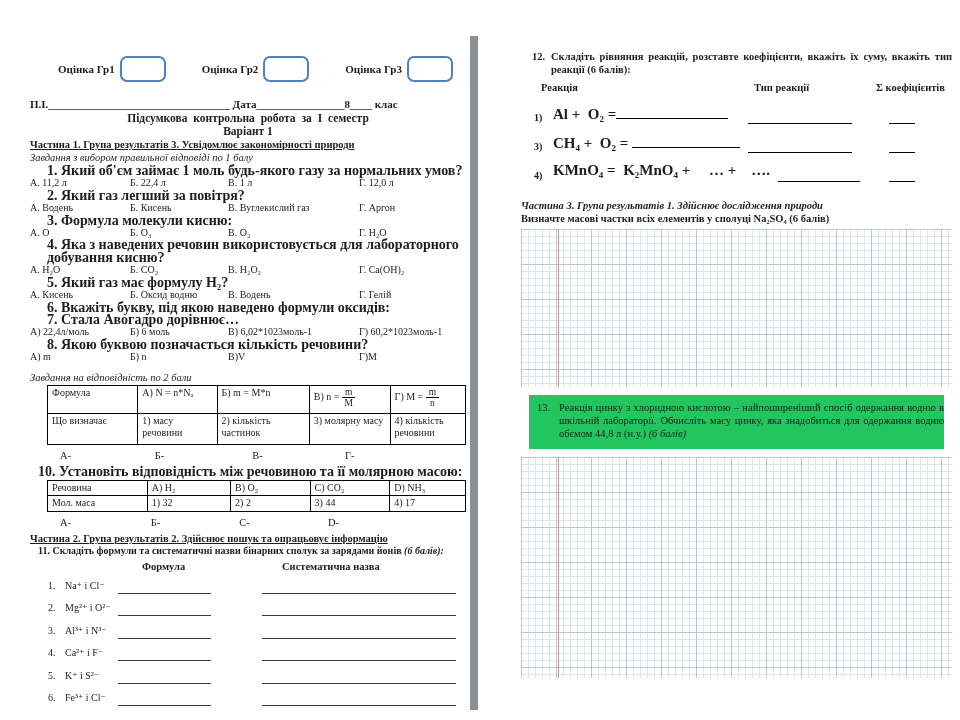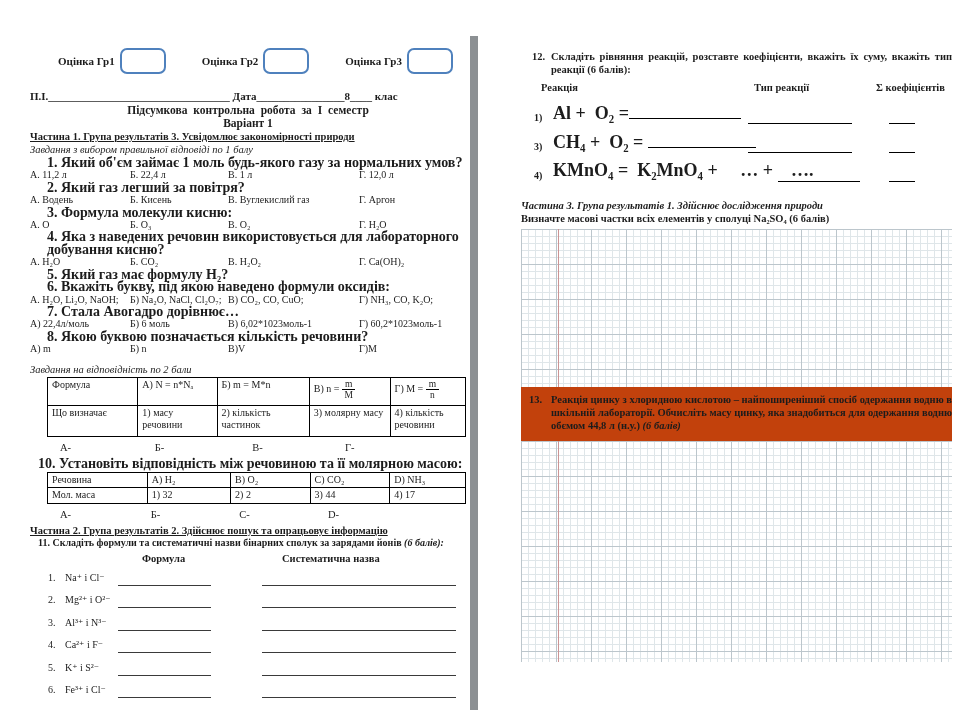--- a/index.html
+++ b/index.html
@@ -5,21 +5,21 @@
   html,body{margin:0;padding:0;}
   body{
     width:960px;height:720px;position:relative;overflow:hidden;
     background:#ffffff;color:#1c1c1c;
     font-family:"Liberation Serif","DejaVu Serif",serif;
   }
   .divider{position:absolute;left:470px;top:36px;width:8px;height:674px;background:#8c9093;}
 
   
   .page-left{position:absolute;left:30px;top:44px;width:436px;font-size:10.5px;line-height:12.4px;}
-  .grade-row{display:flex;align-items:center;margin-left:28px;margin-bottom:16px;margin-top:4px;}
+  .grade-row{display:flex;align-items:center;margin-left:28px;margin-bottom:16px;margin-top:12px;}
   .grade-label{font-weight:bold;font-size:11px;white-space:nowrap;}
   .grade-box{width:42px;height:22px;border:2px solid #4f81bd;border-radius:7px;margin-left:5px;margin-right:36px;flex:none;}
   .pi-row{font-weight:bold;font-size:11px;white-space:nowrap;margin-bottom:2px;}
   .doc-title{text-align:center;font-weight:bold;font-size:11.5px;word-spacing:3px;}
   .doc-variant{text-align:center;font-weight:bold;font-size:11.5px;margin-bottom:2px;}
   .sec-head{font-weight:bold;text-decoration:underline;font-size:10.5px;}
   .sec-sub{font-style:italic;font-size:10.5px;margin-bottom:1px;}
   .mcq-q{font-weight:bold;padding-left:17px;font-size:14px;}
   .mcq-q.two-digit{padding-left:8px;}
   .mcq-opts{display:grid;grid-template-columns:100px 98px 131px auto;font-size:10px;white-space:nowrap;}
@@ -44,39 +44,39 @@
   
   .page-right{position:absolute;left:521px;top:50px;width:431px;font-size:10.5px;line-height:13px;}
   .q12-para{font-weight:bold;position:relative;padding-left:30px;text-align:justify;margin-bottom:5px;}
   .q12-num{position:absolute;left:11px;}
   .q12-cols{position:relative;height:15px;font-weight:bold;margin-bottom:9px;}
   .q12-colr{position:absolute;left:20px;}
   .q12-colt{position:absolute;left:233px;}
   .q12-cols2{position:absolute;left:355px;}
   .rx-row{position:relative;height:29px;}
   .rx-num{position:absolute;left:13px;top:6px;font-weight:bold;font-size:10px;}
-  .rx-eq{position:absolute;left:32px;top:1px;font-weight:bold;font-size:18px;white-space:pre;}
+  .rx-eq{position:absolute;left:32px;top:1px;font-weight:bold;font-size:15px;white-space:pre;}
   .rx-eq .uline{display:inline-block;border-bottom:1.3px solid #000;height:12px;}
   .rx-line{position:absolute;border-bottom:1.3px solid #000;height:12px;top:6px;}
   .rx-type{left:227px;width:104px;}
   .rx-sum{left:368px;width:26px;}
   .p3-head{font-weight:bold;font-style:italic;margin-top:7px;}
   .p3-task{font-weight:bold;}
   .grid-paper{position:relative;width:431px;
     background-image:
       repeating-linear-gradient(to right,#bcc6cc 0,#bcc6cc 1px,transparent 1px,transparent 35px),
       repeating-linear-gradient(to bottom,#bcc6cc 0,#bcc6cc 1px,transparent 1px,transparent 35px),
       repeating-linear-gradient(to right,#dfe6e9 0,#dfe6e9 1px,transparent 1px,transparent 7px),
       repeating-linear-gradient(to bottom,#dfe6e9 0,#dfe6e9 1px,transparent 1px,transparent 7px);
   }
   .grid-margin{position:absolute;left:37px;top:0;bottom:0;width:1px;background:#cc9494;}
   .grid1{height:158px;margin-top:4px;}
   .grid2{height:221px;}
-  .q13-para{font-weight:bold;position:relative;padding-left:30px;text-align:justify;
-    margin:0;padding-top:6px;padding-bottom:9px;background:#c2410c;}
+  .q13-para{font-weight:normal;position:relative;padding-left:30px;text-align:justify;
+    margin:8px;padding-top:6px;padding-bottom:9px;background:#22c55e;}
   .q13-num{position:absolute;left:8px;top:6px;}
 </style>
 </head>
 <body>
 
 <div class="divider"></div>
 
 <div class="page-left">
 
   <div class="grade-row">
@@ -127,29 +127,29 @@
     <div class="mcq-q">4. Яка з наведених речовин використовується для лабораторного добування кисню?</div>
     <div class="mcq-opts">
       <span>А. H₂O</span>
       <span>Б. CO₂</span>
       <span>В. H₂O₂</span>
       <span>Г. Ca(OH)₂</span>
     </div>
   </div>
   <div>
     <div class="mcq-q">5. Який газ має формулу H₂?</div>
+    <div class="mcq-opts">
+      <span>А. Кисень</span>
+      <span>Б. Оксид водню</span>
+      <span>В. Водень</span>
+      <span>Г. Гелій</span>
+    </div>
   </div>
   <div>
     <div class="mcq-q">6. Вкажіть букву, під якою наведено формули оксидів:</div>
-    <div class="mcq-opts">
-      <span>А. H₂O, Li₂O, NaOH;</span>
-      <span>Б) Na₂O, NaCl, Cl₂O₇;</span>
-      <span>В) CO₂, CO, CuO;</span>
-      <span>Г) NH₃, CO, K₂O;</span>
-    </div>
   </div>
   <div>
     <div class="mcq-q">7. Стала Авогадро дорівнює…</div>
     <div class="mcq-opts">
       <span>А) 22,4л/моль</span>
       <span>Б) 6 моль</span>
       <span>В) 6,02*1023моль-1</span>
       <span>Г) 60,2*1023моль-1</span>
     </div>
   </div>

